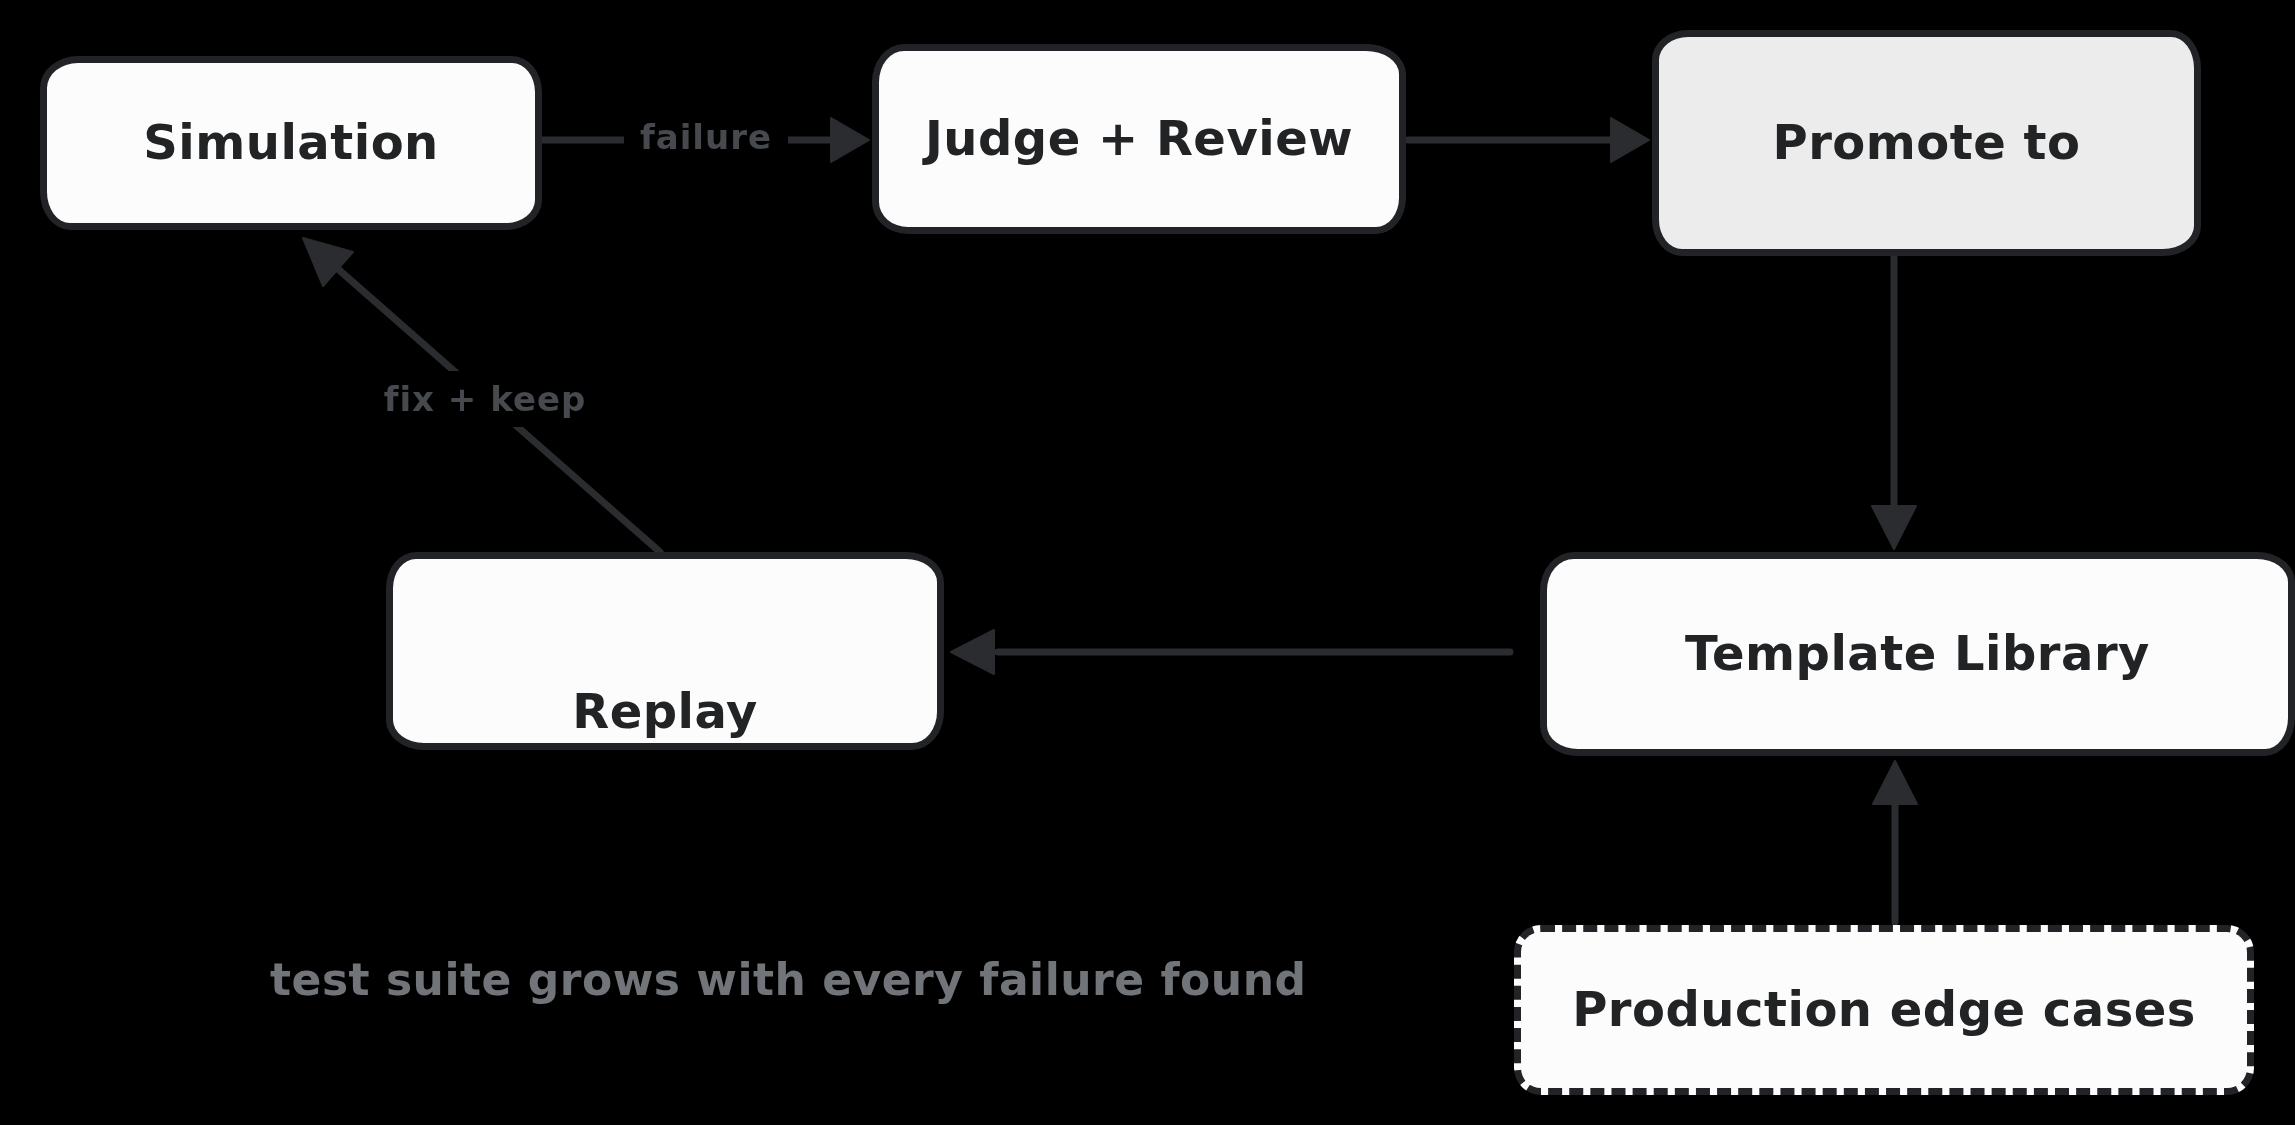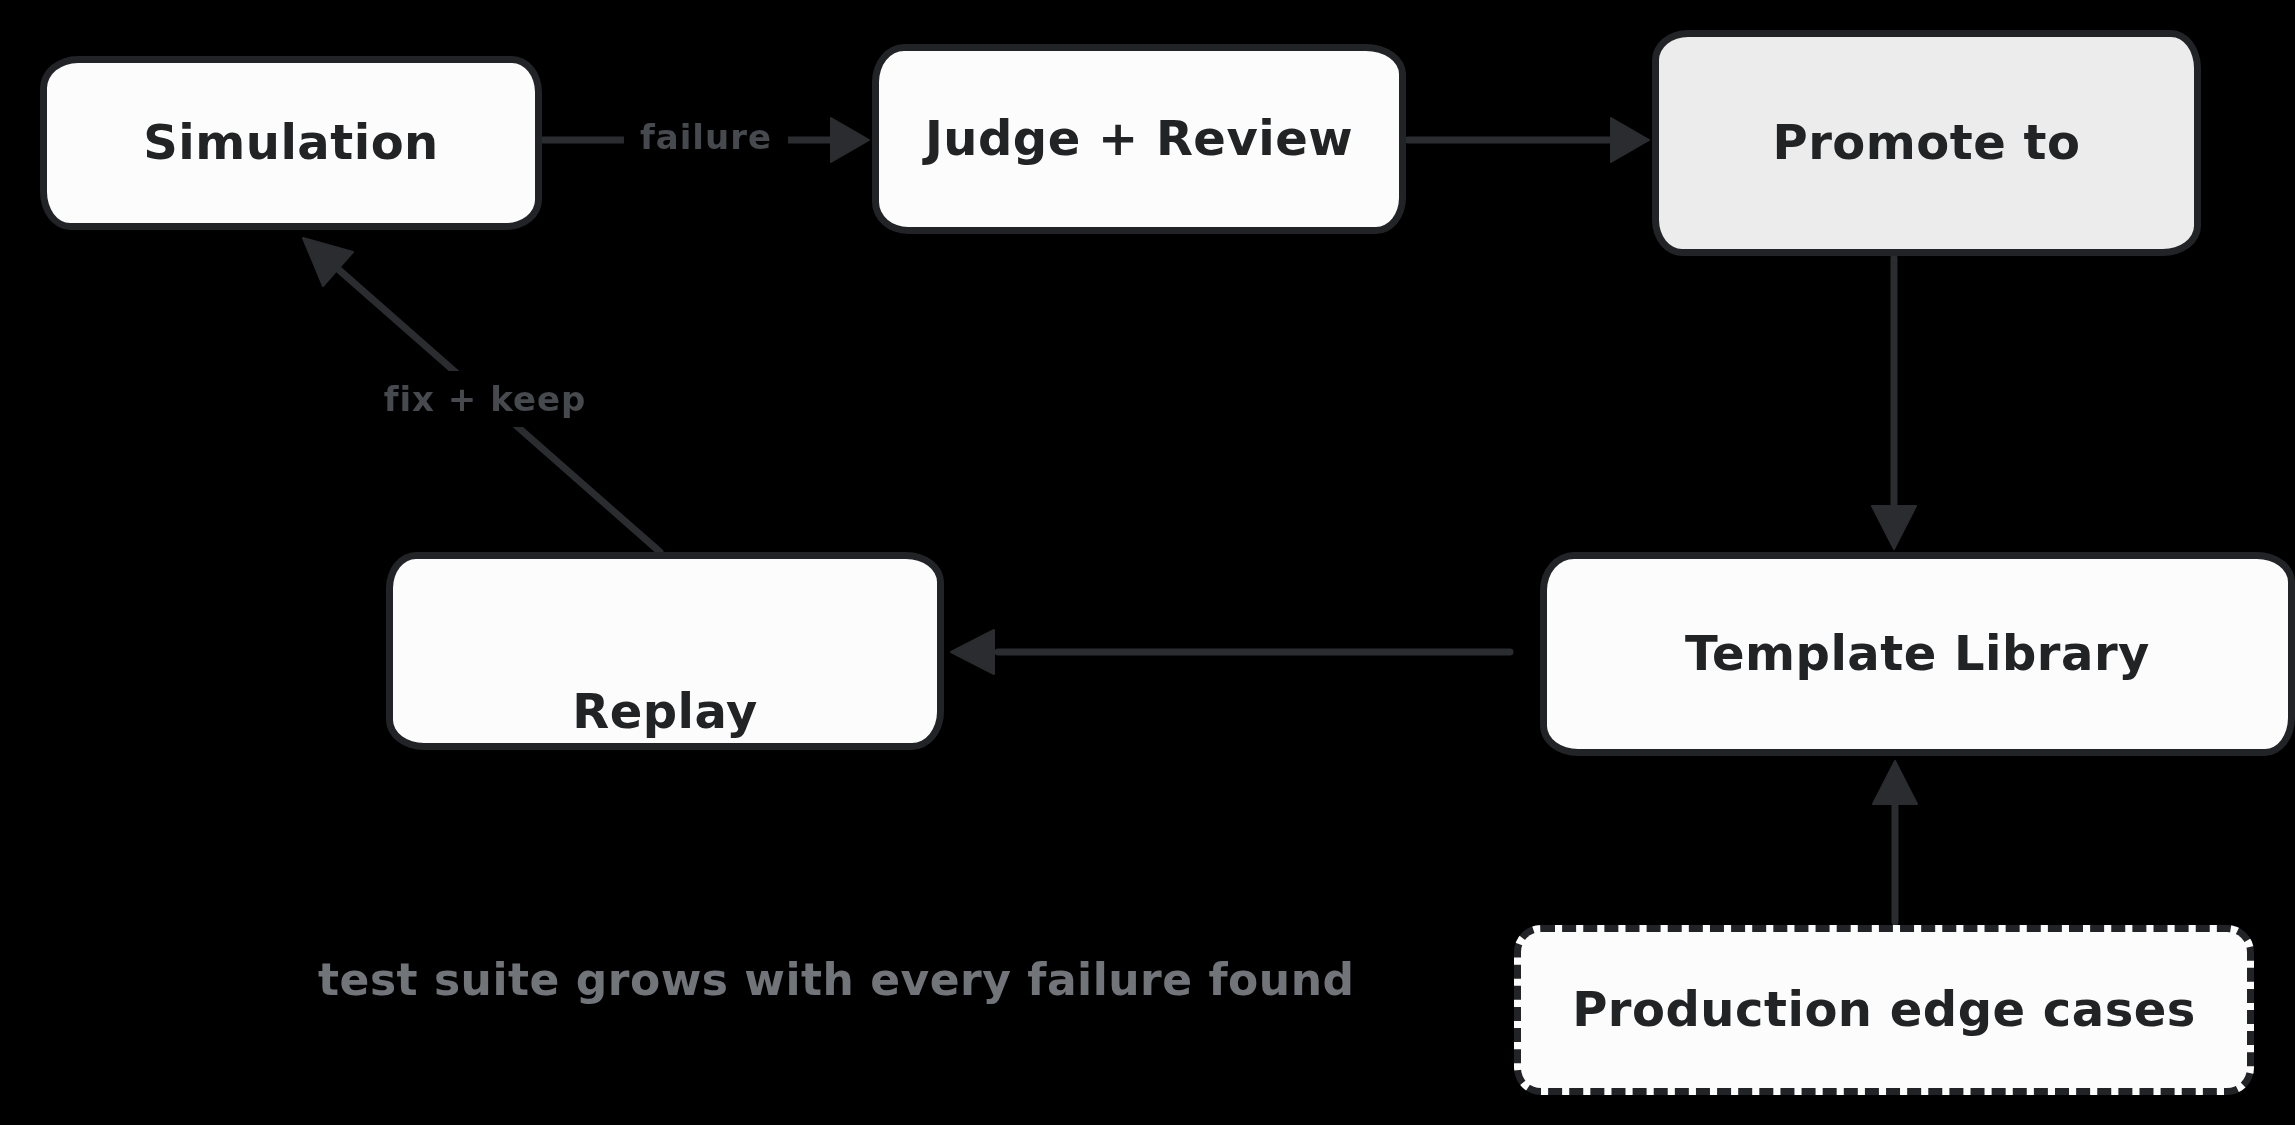--- a/index.html
+++ b/index.html
@@ -55,21 +55,20 @@
   .note {
     position: absolute;
     left: 270px;
     top: 942px;
     color: var(--note-text, #717579);
     font-size: 44px;
     font-weight: 600;
     letter-spacing: 0.5px;
     line-height: 76px;
     white-space: nowrap;
-    margin-left: 48px;
   }
 </style>
 </head>
 <body>
 
 <div class="canvas">
 
   <svg class="edges" viewBox="0 0 2295 1125" aria-hidden="true">
     <g>
       <line x1="542" y1="140" x2="834" y2="140"></line>

